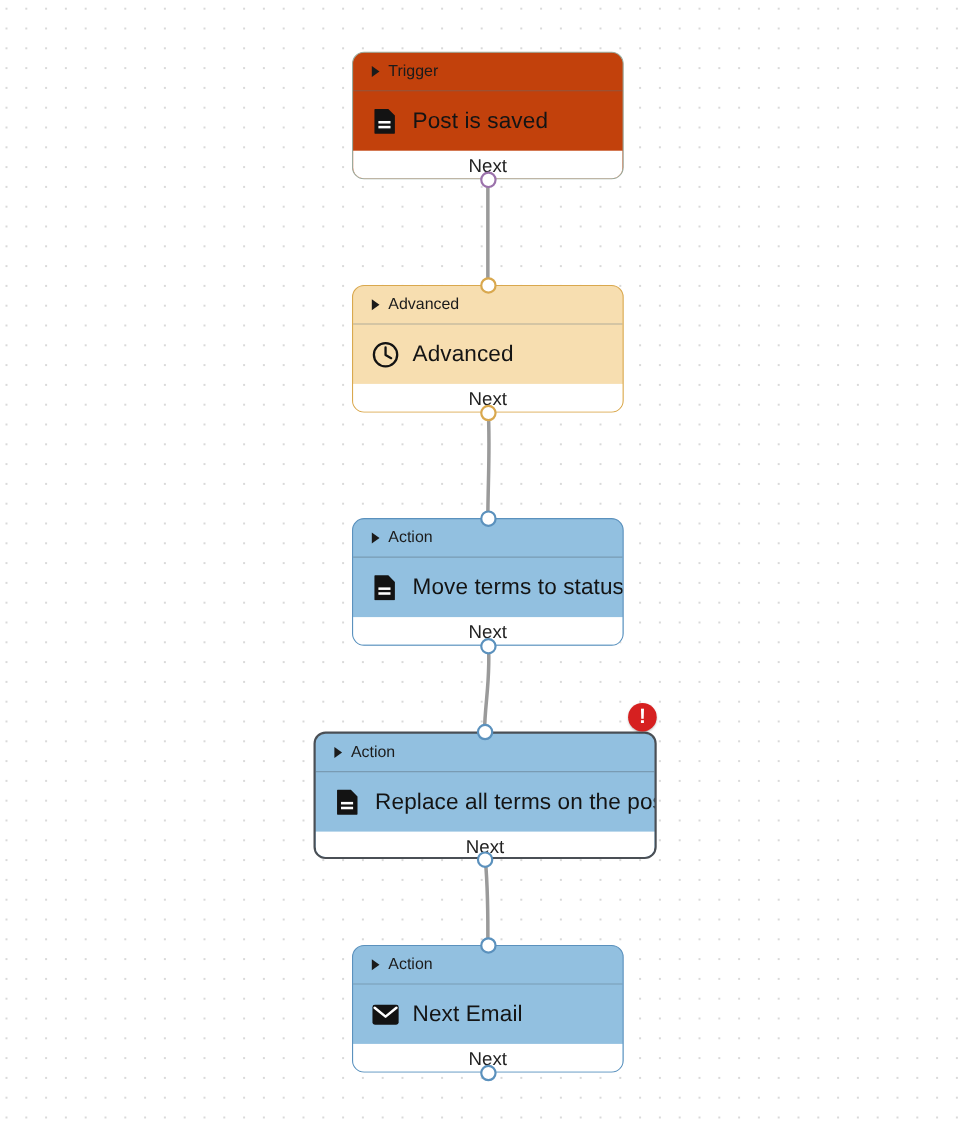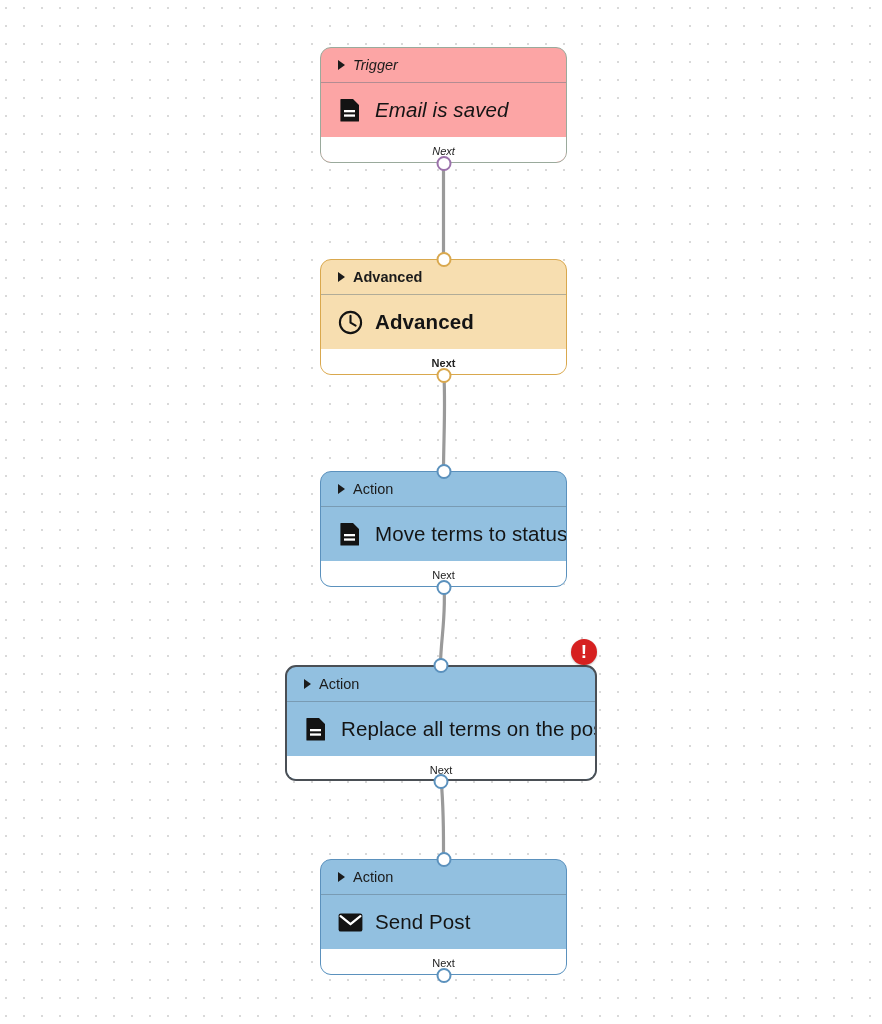--- a/index.html
+++ b/index.html
@@ -74,21 +74,21 @@
     color: #141414;
     letter-spacing: 0.1px;
     white-space: nowrap;
   }
   .node-footer {
     background: #ffffff;
     height: 27px;
     display: flex;
     align-items: center;
     justify-content: center;
-    font-size: 11px;
+    font-size: 17px;
     color: #222222;
   }
   .port {
     position: absolute;
     width: 15px; height: 15px;
     border-radius: 50%;
     background: #ffffff;
     border: 2px solid #999;
     left: 50%;
     transform: translateX(-50%);
@@ -123,43 +123,43 @@
 
   <svg id="edges" viewBox="0 0 882 1024" width="882" height="1024">
       <path d="M 443.5 156 C 443.5 200, 443.5 215, 443.5 259" fill="none" stroke="#9a9a9a" stroke-width="3.2" stroke-linecap="round"></path>
       <path d="M 443.5 368 C 446 400, 443.5 440, 443.5 471" fill="none" stroke="#9a9a9a" stroke-width="3.2" stroke-linecap="round"></path>
       <path d="M 443.5 580 C 447 612, 440.5 640, 440.5 665" fill="none" stroke="#9a9a9a" stroke-width="3.2" stroke-linecap="round"></path>
       <path d="M 440.5 774 C 444 806, 443.5 832, 443.5 859" fill="none" stroke="#9a9a9a" stroke-width="3.2" stroke-linecap="round"></path>
     </svg>
 
   <div id="node-layer">
       <div class="node" style="left: 320px; top: 47px; width: 247px; height: 116px;">
-        <div class="node-inner" style="border-color: rgb(154, 170, 156); background: #fca5a5; font-style: italic;">
+        <div class="node-inner" style="border-color: rgb(154, 170, 156); background: #c2410c;">
           <div class="node-header">
             <span class="tri"></span>
             <span>Trigger</span>
           </div>
           <div class="node-body">
             <span class="node-icon">
               <svg width="22" height="24" viewBox="0 0 22 24">
                 <path d="M2 1 h12 l6 6 v16 a0.6 0.6 0 0 1 -0.6 0.6 H2 A0.6 0.6 0 0 1 1.4 23 V1.6 A0.6 0.6 0 0 1 2 1 Z" fill="#131313"></path>
                 <rect x="5" y="12" width="11" height="2.3" fill="#ffffff"></rect>
                 <rect x="5" y="16.4" width="11" height="2.3" fill="#ffffff"></rect>
               </svg>
             </span>
-            <span class="node-title">Email is saved</span>
+            <span class="node-title">Post is saved</span>
           </div>
           <div class="node-footer">
             <span>Next</span>
           </div>
         </div>
         <div class="port bottom" style="border-color: rgb(155, 114, 171);"></div>
       </div>
       <div class="node" style="left: 320px; top: 259px; width: 247px; height: 116px;">
-        <div class="node-inner" style="border-color: rgb(217, 168, 78); background: rgb(247, 222, 176); font-weight: bold;">
+        <div class="node-inner" style="border-color: rgb(217, 168, 78); background: rgb(247, 222, 176);">
           <div class="node-header">
             <span class="tri"></span>
             <span>Advanced</span>
           </div>
           <div class="node-body">
             <span class="node-icon">
               <svg width="25" height="25" viewBox="0 0 25 25">
                 <circle cx="12.5" cy="12.5" r="10.6" fill="none" stroke="#131313" stroke-width="2.1"></circle>
                 <path d="M12.5 5.8 V12.7 L17.6 15.6" fill="none" stroke="#131313" stroke-width="2.1" stroke-linecap="round" stroke-linejoin="round"></path>
               </svg>
@@ -228,21 +228,21 @@
             <span class="tri"></span>
             <span>Action</span>
           </div>
           <div class="node-body">
             <span class="node-icon">
               <svg width="25" height="21" viewBox="0 0 25 21">
                 <rect x="0.6" y="1.4" width="23.8" height="18.2" rx="2.2" fill="#131313"></rect>
                 <path d="M2.6 4.2 L12.5 12.2 L22.4 4.2" fill="none" stroke="#ffffff" stroke-width="2.3" stroke-linecap="round" stroke-linejoin="round"></path>
               </svg>
             </span>
-            <span class="node-title">Send Post</span>
+            <span class="node-title">Next Email</span>
           </div>
           <div class="node-footer">
             <span>Next</span>
           </div>
         </div>
         <div class="port top" style="border-color: rgb(91, 145, 189);"></div>
         <div class="port bottom" style="border-color: rgb(91, 145, 189);"></div>
       </div>
     </div>
 

